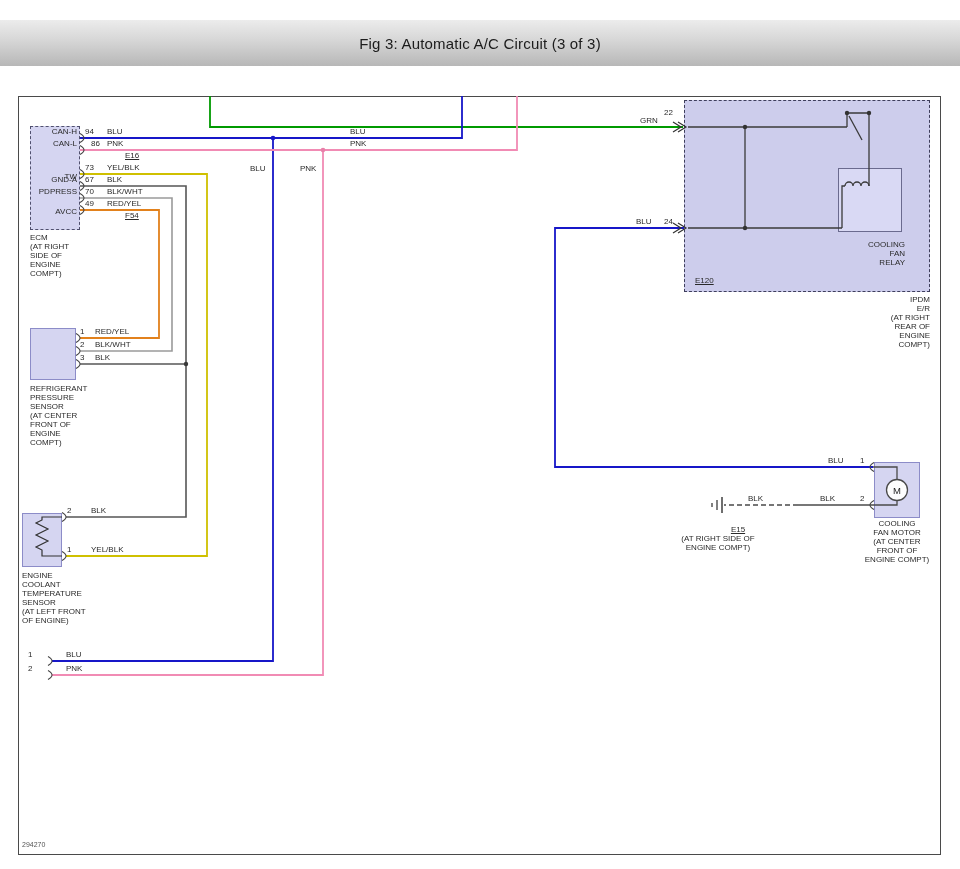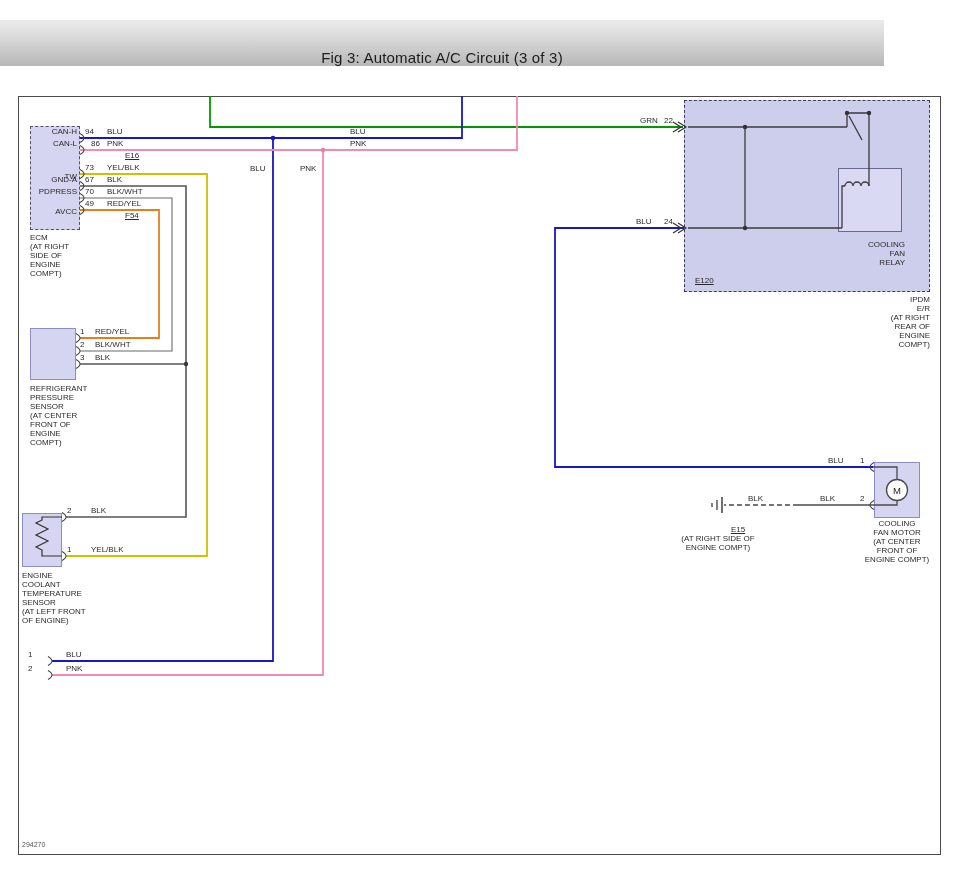--- a/index.html
+++ b/index.html
@@ -1,23 +1,23 @@
 <!DOCTYPE html>
 <html><head>
 <meta charset="utf-8">
 <style>
   * { margin:0; padding:0; box-sizing:border-box; }
   html,body { background:#ffffff; }
   body { font-family:"Liberation Sans", sans-serif; }
   #page { position:relative; width:960px; height:869px; background:#fff; overflow:hidden; }
 
   .titlebar {
-    position:absolute; left:0; top:20px; width:884px; height:46px;
+    position:absolute; left:0; top:20px; width:960px; height:46px;
     background:linear-gradient(180deg,#ececec 0%,#d6d6d6 45%,#b7b7b7 100%);
-    display:flex; align-items:flex-end; justify-content:center;
+    display:flex; align-items:center; justify-content:center;
     font-size:15px; color:#1c1c1c; letter-spacing:.2px;
   }
 
   .frame { position:absolute; left:18px; top:96px; width:923px; height:759px;
            border:1px solid #4a4a4a; background:#fff; }
 
   .box   { position:absolute; background:#d5d5f1; border:1px solid #8c8cc8; }
   .ecm-box { border:1.5px dashed #50506e; }
   .ipdm-box { position:absolute; background:#cdcdec; border:1.5px dashed #3e3e5c; }
   .relay-box { position:absolute; background:#d9d9f4; border:1px solid #6a6a8e; }
@@ -181,21 +181,21 @@
 SIDE OF
 ENGINE
 COMPT)</div>
 
   <div class="t" style="left:350px; top:127px;">BLU</div>
   <div class="t" style="left:350px; top:139px;">PNK</div>
   <div class="t" style="left:250px; top:164px;">BLU</div>
   <div class="t" style="left:300px; top:164px;">PNK</div>
 
   <div class="t" style="left:640px; top:116px;">GRN</div>
-  <div class="t" style="left:664px; top:116px;">22</div>
+  <div class="t" style="left:664px; top:108px;">22</div>
   <div class="t" style="left:636px; top:217px;">BLU</div>
   <div class="t" style="left:664px; top:217px;">24</div>
   <div class="t u" style="left:655px; top:229px;margin-top:47px;">E120</div>
   <div class="t r" style="left:835px; top:240px; width:70px;">COOLING
 FAN
 RELAY</div>
   <div class="t r" style="left:855px; top:295px; width:75px;">IPDM
 E/R
 (AT RIGHT
 REAR OF

